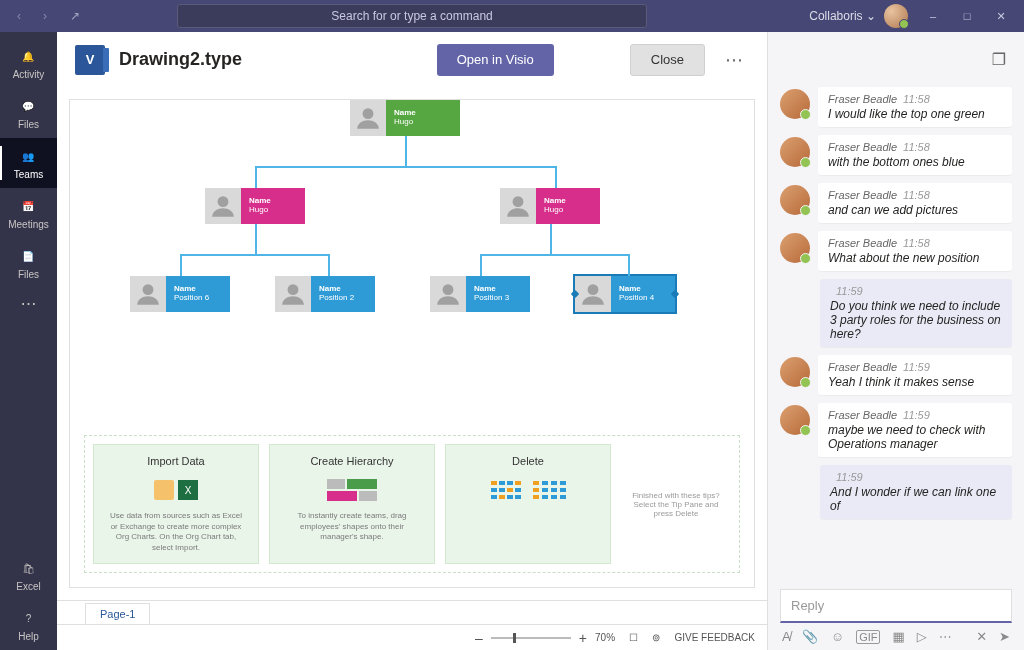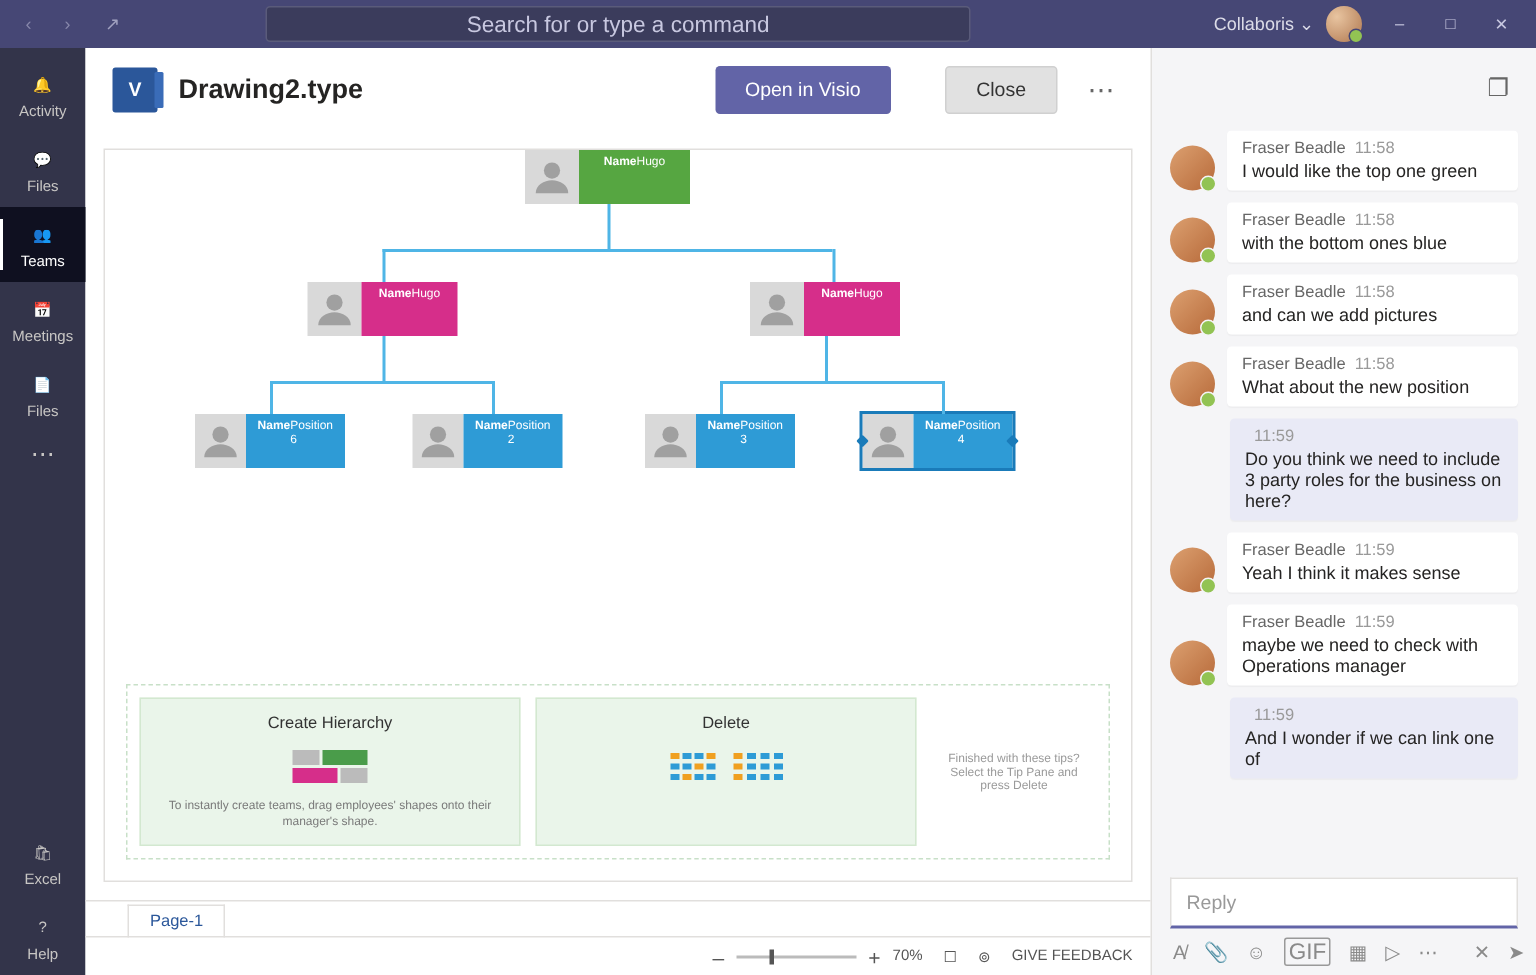--- a/index.html
+++ b/index.html
@@ -20,21 +20,21 @@
   }
   *{box-sizing:border-box;font-family:"Segoe UI",Arial,sans-serif;}
   html,body{margin:0;height:100%;background:#ececec;}
   body{width:1024px;height:650px;overflow:hidden;display:flex;flex-direction:column;}
 
   
   .titlebar{height:32px;background:var(--titlebar);display:flex;align-items:center;color:#c8c8e0;font-size:12px;}
   .tb-nav{display:flex;gap:4px;padding:0 8px;}
   .tb-nav span{width:22px;text-align:center;opacity:.5;cursor:default;}
   .tb-pop{width:22px;text-align:center;opacity:.7;margin-right:10px;}
-  .tb-search{flex:0 0 470px;height:24px;background:#3b3c5c;border:1px solid #5a5b7a;border-radius:3px;display:flex;align-items:center;justify-content:center;color:#c8c8e0;font-size:15px;margin:0 auto;}
+  .tb-search{flex:0 0 470px;height:24px;background:#3b3c5c;border:1px solid #5a5b7a;border-radius:3px;display:flex;align-items:center;justify-content:center;color:#c8c8e0;font-size:12px;margin:0 auto;}
   .tb-right{margin-left:auto;display:flex;align-items:center;gap:8px;padding-right:6px;}
   .tb-tenant{font-size:12px;color:#dcdce8;}
   .tb-avatar{width:24px;height:24px;border-radius:50%;background:radial-gradient(circle at 30% 30%,#e8c4a0,#b07850);position:relative;}
   .tb-avatar::after{content:"";position:absolute;right:-1px;bottom:-1px;width:8px;height:8px;border-radius:50%;background:#92c353;border:1.5px solid var(--titlebar);}
   .tb-win{display:flex;}
   .tb-win span{width:34px;height:32px;display:flex;align-items:center;justify-content:center;color:#c8c8e0;cursor:default;font-size:11px;}
 
   
   .shell{flex:1;display:flex;min-height:0;}
 
@@ -49,34 +49,34 @@
 
   
   .content{flex:1;display:flex;min-width:0;background:#fff;}
 
   
   .visio{flex:1;display:flex;flex-direction:column;min-width:0;border-right:1px solid var(--card-border);}
   .visio-hdr{height:55px;display:flex;align-items:center;padding:0 18px;gap:14px;}
   .visio-ico{width:30px;height:30px;background:#2b579a;color:#fff;font-weight:bold;font-size:13px;display:flex;align-items:center;justify-content:center;border-radius:2px;position:relative;}
   .visio-ico::after{content:"";position:absolute;right:-4px;top:3px;bottom:3px;width:6px;background:#3a6cb8;border-radius:1px;}
   .visio-title{font-size:18px;font-weight:600;color:#252423;flex:1;}
-  .btn{height:32px;padding:0 20px;border-radius:3px;font-size:13px;display:inline-flex;align-items:center;justify-content:center;cursor:pointer;border:none;}
+  .btn{height:32px;padding:0 20px;border-radius:3px;font-size:13px;display:inline-flex;align-items:center;justify-content:center;cursor:pointer;border:none;margin-left:40px;}
   .btn-primary{background:var(--purple-btn);color:#fff;}
   .btn-secondary{background:#e1e1e1;color:#333;border:1px solid #d0d0d0;}
   .hdr-more{font-size:18px;color:#666;padding:0 6px;cursor:pointer;}
 
   .visio-body{flex:1;display:flex;padding:12px;min-height:0;}
   .canvas{flex:1;border:1px solid var(--card-border);background:#fff;position:relative;overflow:hidden;}
 
   
   .chart{position:relative;width:100%;padding-top:40px;}
   .node{position:absolute;display:flex;align-items:stretch;height:36px;}
   .node .av{width:36px;background:#d9d9d9;display:flex;align-items:center;justify-content:center;}
   .node .av svg{width:26px;height:26px;}
-  .node .lbl{flex:1;padding:4px 8px;color:#fff;display:flex;flex-direction:row;justify-content:center;line-height:1.1;}
+  .node .lbl{flex:1;padding:4px 8px;color:#fff;display:flex;flex-direction:column;justify-content:center;line-height:1.1;}
   .node .lbl .l1{font-size:8px;font-weight:600;}
   .node .lbl .l2{font-size:8px;}
   .node.selected{outline:2px solid #1a7bb9;outline-offset:0;}
   .node.selected::before,.node.selected::after{content:"";position:absolute;width:6px;height:6px;background:#1a7bb9;border-radius:1px;}
   .node.selected::before{left:-3px;top:50%;transform:translateY(-50%) rotate(45deg);}
   .node.selected::after{right:-3px;top:50%;transform:translateY(-50%) rotate(45deg);}
   .conn{position:absolute;background:#4fb5e6;}
 
   
   .tips{position:absolute;left:14px;right:14px;bottom:14px;display:flex;gap:10px;border:1px dashed #c8e0c8;padding:8px;background:#fff;align-items:stretch;}
@@ -91,21 +91,21 @@
   .sheet-tab{height:22px;padding:0 14px;display:flex;align-items:center;border:1px solid var(--card-border);border-bottom:none;color:#2b579a;background:#fff;margin-top:2px;}
   .statusbar{height:26px;border-top:1px solid var(--card-border);display:flex;align-items:center;justify-content:flex-end;gap:14px;padding:0 12px;font-size:10px;color:#555;}
   .zoom{display:flex;align-items:center;gap:8px;}
   .slider{width:80px;height:2px;background:#bbb;position:relative;}
   .slider::after{content:"";position:absolute;left:22px;top:-4px;width:3px;height:10px;background:#555;}
 
   
   .chat{width:256px;background:var(--chat-bg);display:flex;flex-direction:column;}
   .chat-hdr{height:55px;display:flex;align-items:center;justify-content:flex-end;padding:0 18px;border-bottom:1px solid transparent;}
   .chat-msgs{flex:1;overflow:hidden;padding:0 12px;display:flex;flex-direction:column;gap:8px;}
-  .msg{display:flex;gap:8px;align-items:flex-end;}
+  .msg{display:flex;gap:8px;align-items:flex-start;font-style:italic;}
   .msg .ava{width:30px;height:30px;border-radius:50%;background:linear-gradient(135deg,#dca070,#b76a3a);flex-shrink:0;position:relative;margin-top:2px;}
   .msg .ava::after{content:"";position:absolute;right:-1px;bottom:-1px;width:9px;height:9px;border-radius:50%;background:#92c353;border:1.5px solid var(--chat-bg);}
   .msg .bubble{background:#fff;border-radius:3px;padding:6px 10px;font-size:12px;color:#252423;box-shadow:0 1px 1px rgba(0,0,0,.04);flex:1;}
   .msg .meta{font-size:11px;color:#666;margin-bottom:2px;}
   .msg .meta .t{margin-left:6px;color:#999;}
   .msg.me{justify-content:flex-end;}
   .msg.me .bubble{background:var(--reply-bg);max-width:200px;margin-left:40px;}
   .msg.me .meta{color:#888;}
 
   .chat-compose{padding:8px 12px 6px;}
@@ -280,20 +280,28 @@
               <div class="conn" style="left:110px;top:154px;width:2px;height:22px"></div>
               <div class="conn" style="left:258px;top:154px;width:2px;height:22px"></div>
               <div class="conn" style="left:480px;top:124px;width:2px;height:30px"></div>
               <div class="conn" style="left:410px;top:154px;width:150px;height:2px"></div>
               <div class="conn" style="left:410px;top:154px;width:2px;height:22px"></div>
               <div class="conn" style="left:558px;top:154px;width:2px;height:22px"></div>
             </div>
           <div class="tips">
             <div id="tips-cards" style="display:flex;gap:10px;flex:1;">
                 <div class="tip">
+                  <h4>Import Data</h4>
+                  <div class="gfx">
+                    <span style="width:20px;height:20px;background:#f5c26b;border-radius:2px;"></span>
+                    <span style="width:20px;height:20px;background:#1d6f42;color:#fff;font-size:10px;display:flex;align-items:center;justify-content:center;">X</span>
+                  </div>
+                  <p>Use data from sources such as Excel or Exchange to create more complex Org Charts. On the Org Chart tab, select Import.</p>
+                </div>
+                <div class="tip">
                   <h4>Create Hierarchy</h4>
                   <div class="gfx">
                     <span style="display:flex;flex-direction:column;gap:2px;">
                       <span style="display:flex;gap:2px;">
                         <span style="width:18px;height:10px;background:#bbb;"></span>
                         <span style="width:30px;height:10px;background:#4a9c4a;"></span>
                       </span>
                       <span style="display:flex;gap:2px;">
                         <span style="width:30px;height:10px;background:#d62e8a;"></span>
                         <span style="width:18px;height:10px;background:#bbb;"></span>
@@ -394,21 +402,21 @@
           <div class="msg me">
             <div class="bubble"><div class="meta"><span class="t">11:59</span></div>And I wonder if we can link one of</div>
           </div>
         </div>
       <div class="chat-compose">
         <div class="compose-box">Reply</div>
         <div class="compose-tools">
           <span>A̸</span>
           <span>📎</span>
           <span>☺</span>
-          <span style="font-size:15px;border:1px solid #999;border-radius:2px;padding:0 2px;">GIF</span>
+          <span style="font-size:11px;border:1px solid #999;border-radius:2px;padding:0 2px;">GIF</span>
           <span>▦</span>
           <span>▷</span>
           <span>⋯</span>
           <span class="sp"></span>
           <span>✕</span>
           <span>➤</span>
         </div>
       </div>
     </div>
   </div>

